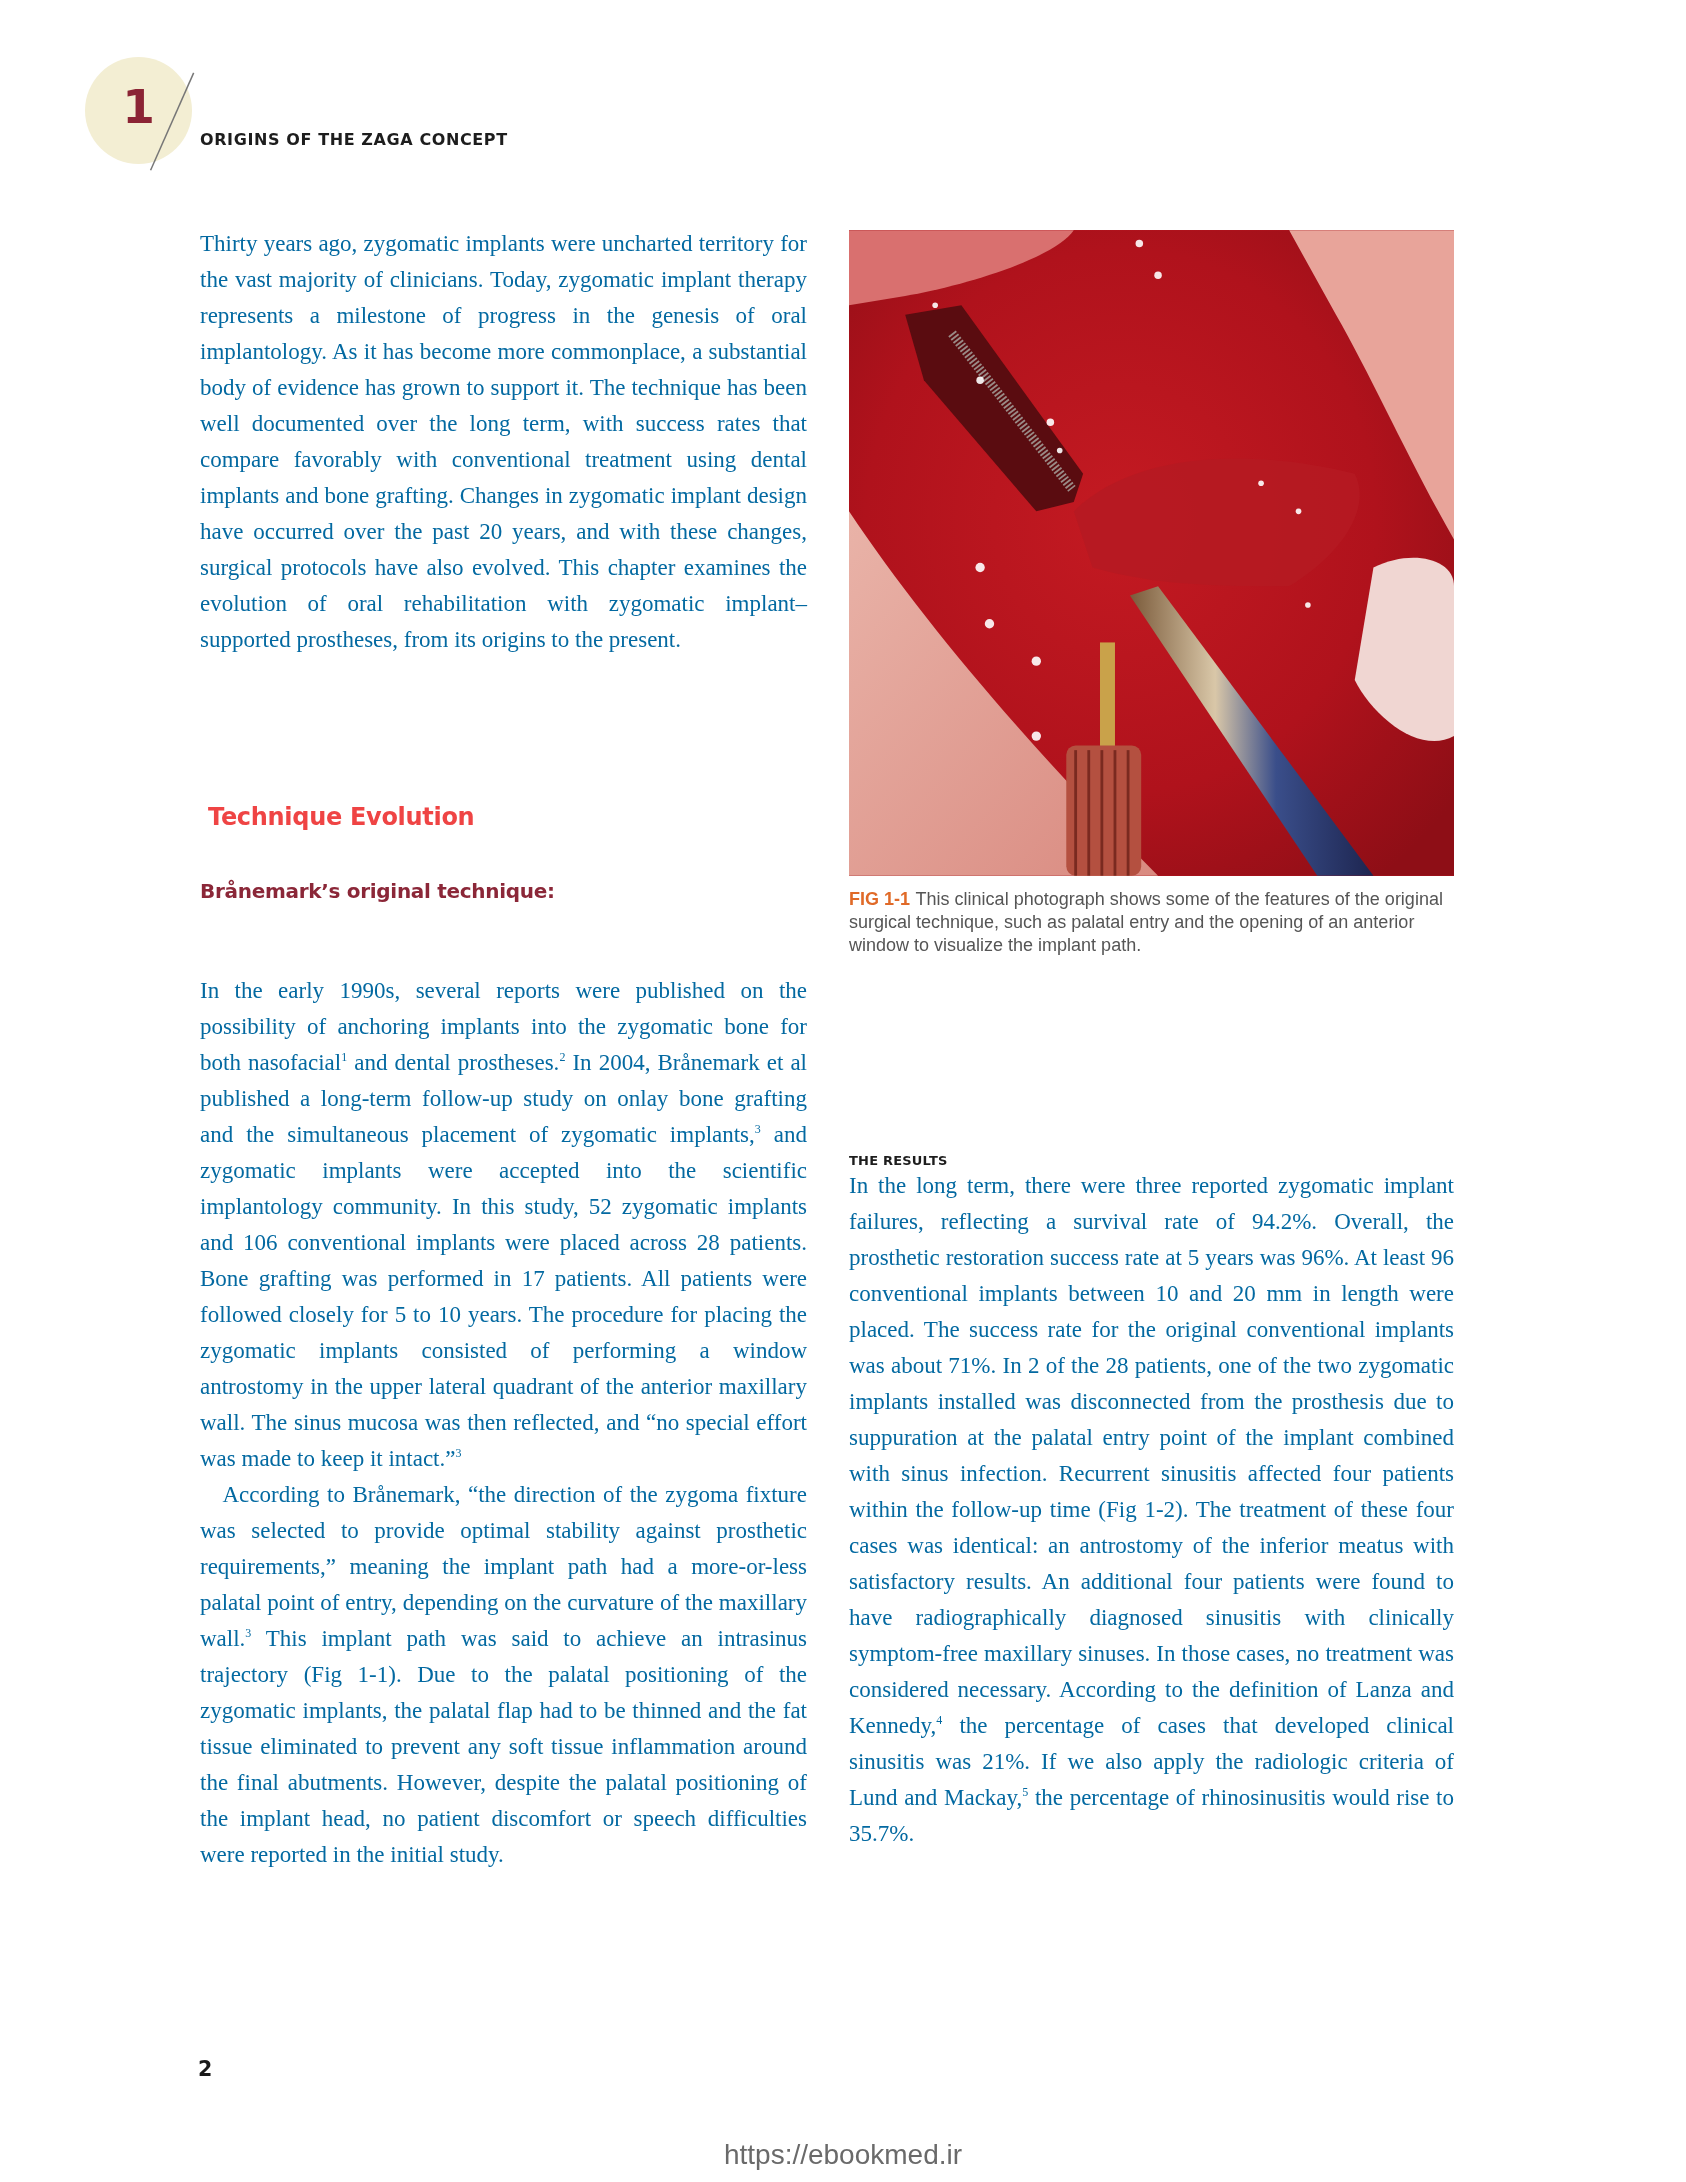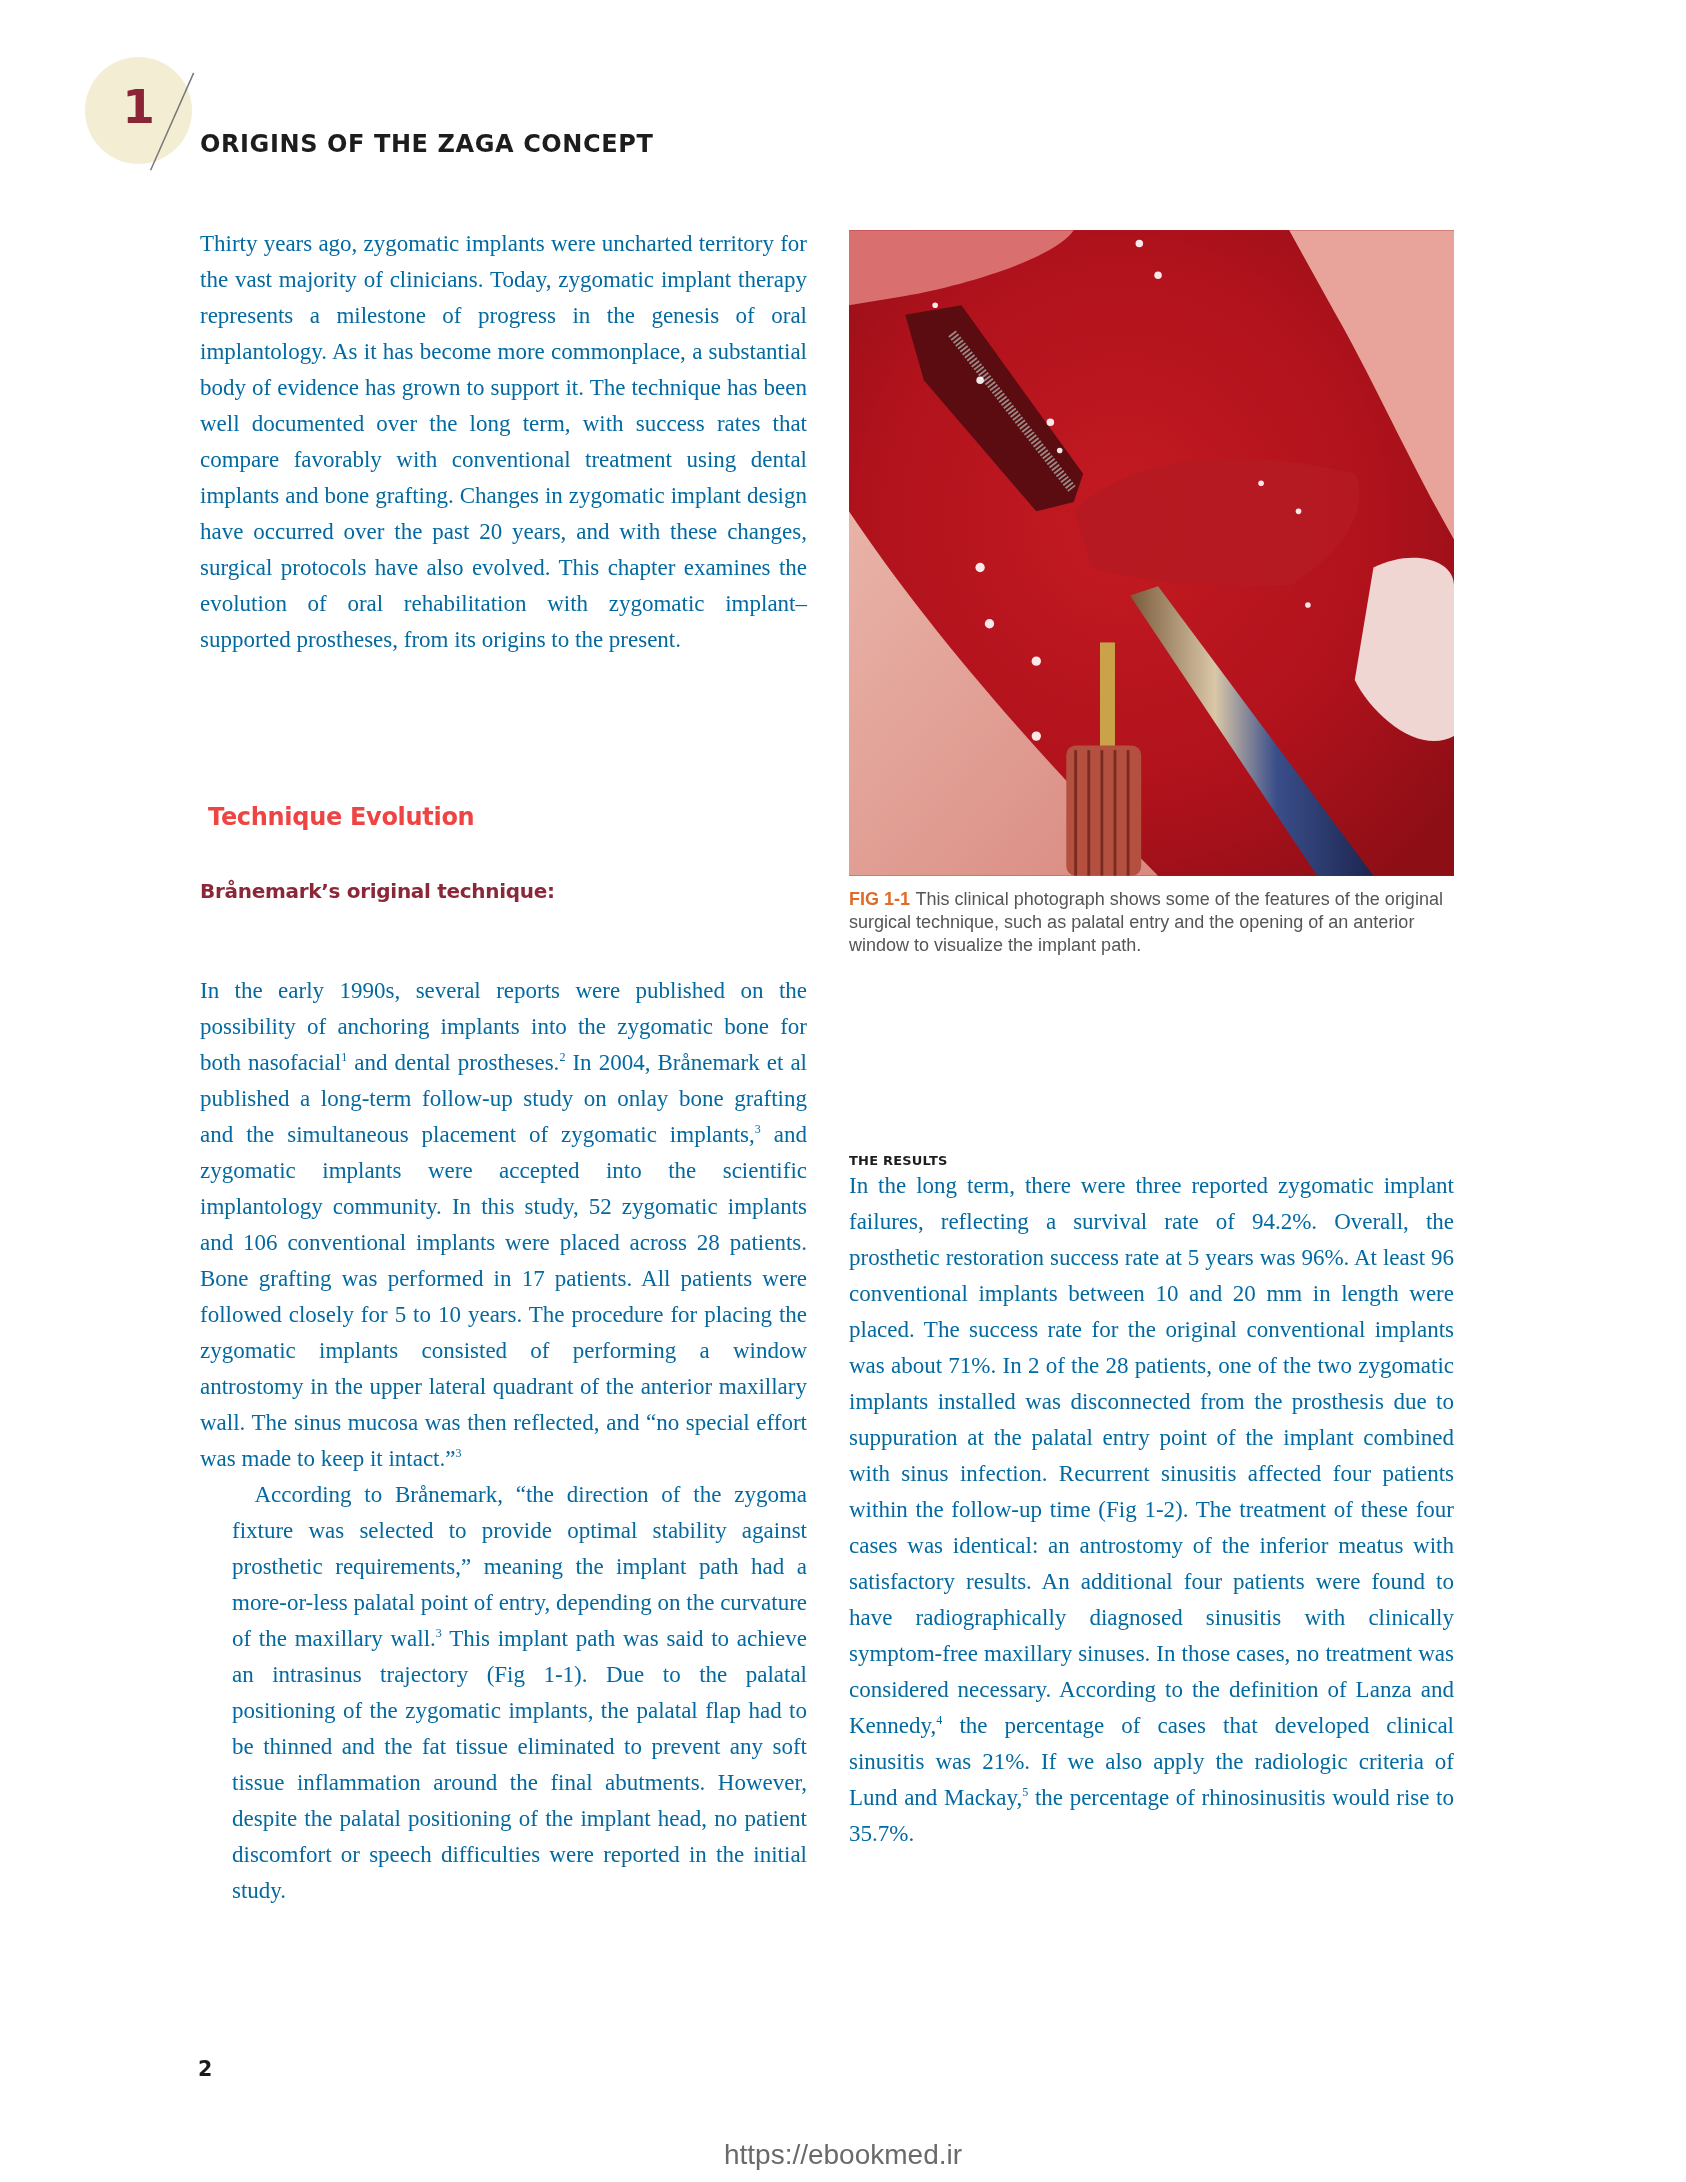--- a/index.html
+++ b/index.html
@@ -12,32 +12,32 @@
   }
   .badge-num {
     left: 120px; top: 79px; width: 37px; text-align: center;
     font-family: "DejaVu Sans", sans-serif; font-weight: bold;
     font-size: 47px; line-height: 56px; color: #8b2435;
   }
   .badge-slash { left: 141px; top: 71px; width: 66px; height: 103px; }
   .chapter-title {
     left: 200px; top: 130px;
     font-family: "DejaVu Sans", sans-serif; font-weight: 600;
-    font-size: 24px; letter-spacing: 0.6px; color: #1d1d1d;
+    font-size: 16px; letter-spacing: 0.6px; color: #1d1d1d;
   }
 
   .col-left { left: 200px; width: 607px; }
   .col-right { left: 849px; width: 605px; }
 
   .body-text {
     font-family: "Liberation Serif", "DejaVu Serif", serif;
     font-size: 23px; line-height: 36px; color: #0369a1;
     text-align: justify; margin: 0;
   }
-  .body-text.indent { text-indent: 22.5px; margin-left: 32px; }
+  .body-text.indent { text-indent: 22.5px; }
   sup { font-size: 12px; line-height: 0; vertical-align: super; }
 
   .h2 {
     font-family: "DejaVu Sans", sans-serif; font-weight: bold;
     font-size: 24px; color: #ef4444; margin: 8px; letter-spacing: -0.3px;
   }
   .h3 {
     font-family: "DejaVu Sans", sans-serif; font-weight: 600;
     font-size: 20px; line-height: 37px; color: #8b2738; margin: 0; letter-spacing: -0.3px;
   }

